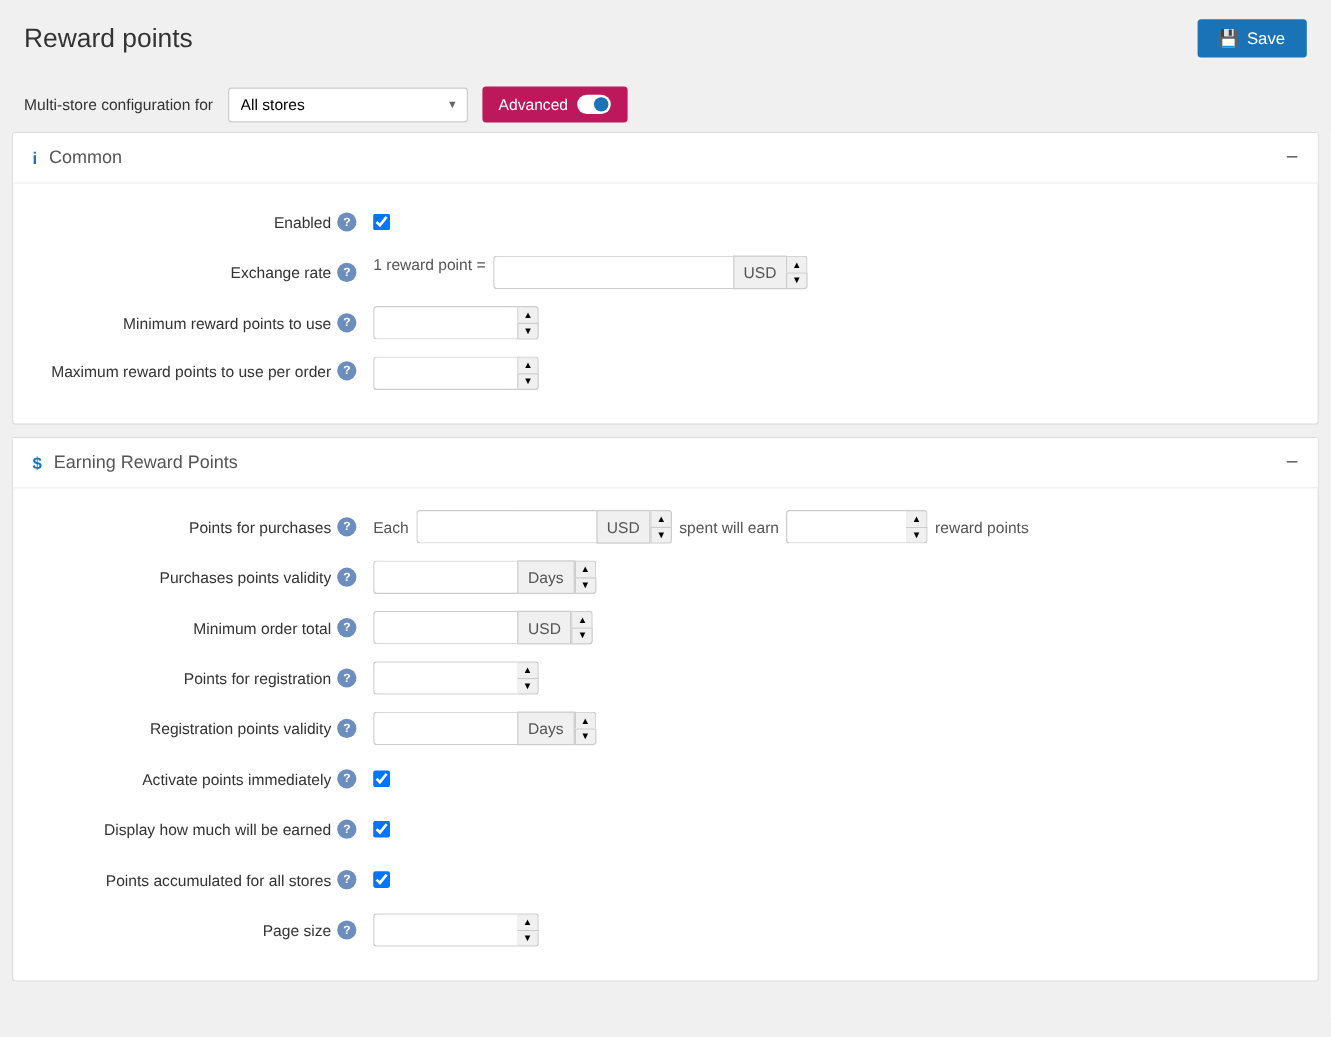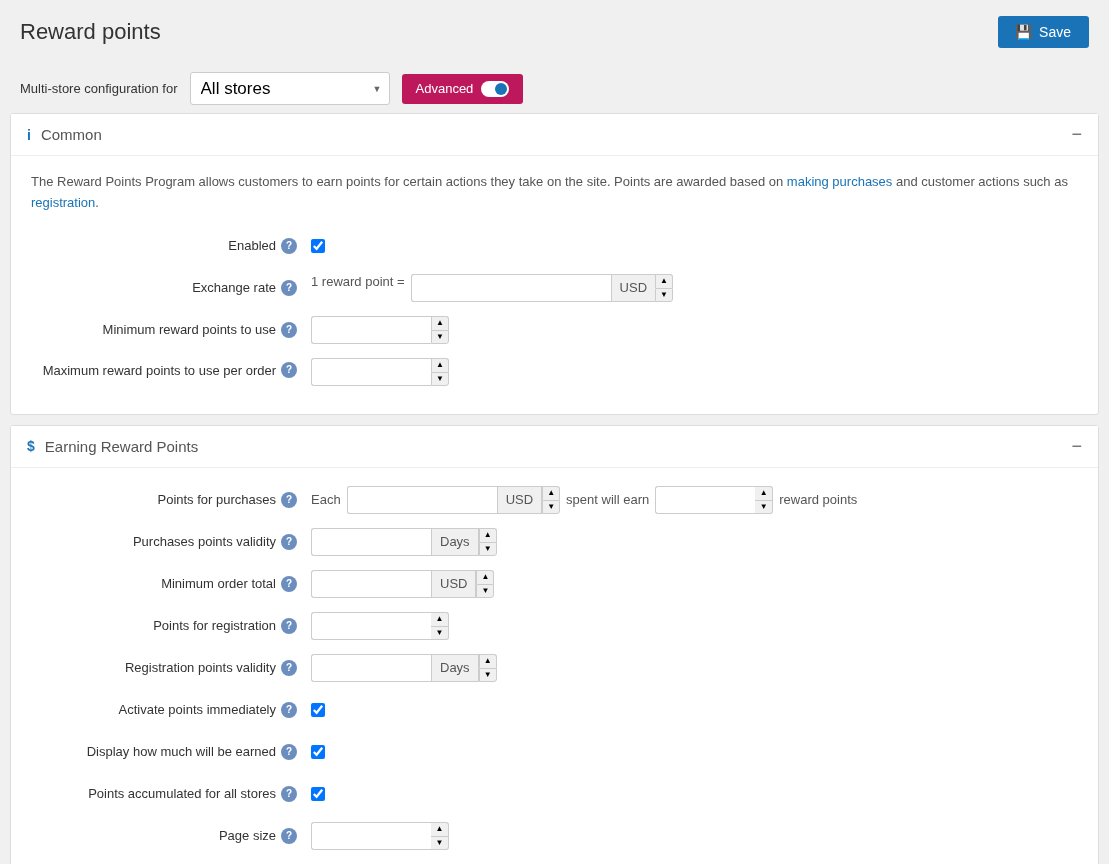--- a/index.html
+++ b/index.html
@@ -16,21 +16,21 @@
       display: flex; align-items: center; gap: 6px;
     }
 
     .toolbar {
       padding: 8px 20px; background: #f0f0f0;
       display: flex; align-items: center; gap: 12px; flex-wrap: wrap;
     }
     .multistore-label { font-size: 13px; color: #333; }
     .store-select {
       padding: 6px 28px 6px 10px; border: 1px solid #ccc; background: #fff;
-      font-size: 17px; appearance: none; cursor: pointer; border-radius: 3px;
+      font-size: 13px; appearance: none; cursor: pointer; border-radius: 3px;
       min-width: 200px;
     }
     .select-wrapper { position: relative; display: inline-block; }
     .select-wrapper::after {
       content: '▼'; font-size: 9px; position: absolute; right: 8px;
       top: 50%; transform: translateY(-50%); pointer-events: none; color: #666;
     }
     .advanced-btn {
       background: #be185d; color: #fff; border: none; padding: 7px 14px;
       font-size: 13px; cursor: pointer; border-radius: 3px;
@@ -166,23 +166,20 @@
 
   <div class="section">
     <div class="section-header">
       <div class="section-header-left">
         <span class="section-icon">i</span>
         <span class="section-title">Common</span>
       </div>
       <button class="collapse-btn">−</button>
     </div>
     <div class="section-body">
-      <p class="description">
-        The Reward Points Program allows customers to earn points for certain actions they take on the site. Points are awarded based on <a>making purchases</a> and customer actions such as <a>registration</a>.
-      </p>
 
       <div class="form-row">
         <div class="form-label">
           <span>Enabled</span>
           <span class="help-icon">?</span>
         </div>
         <div class="form-control">
           <input type="checkbox" checked="" style="">
         </div>
       </div>

